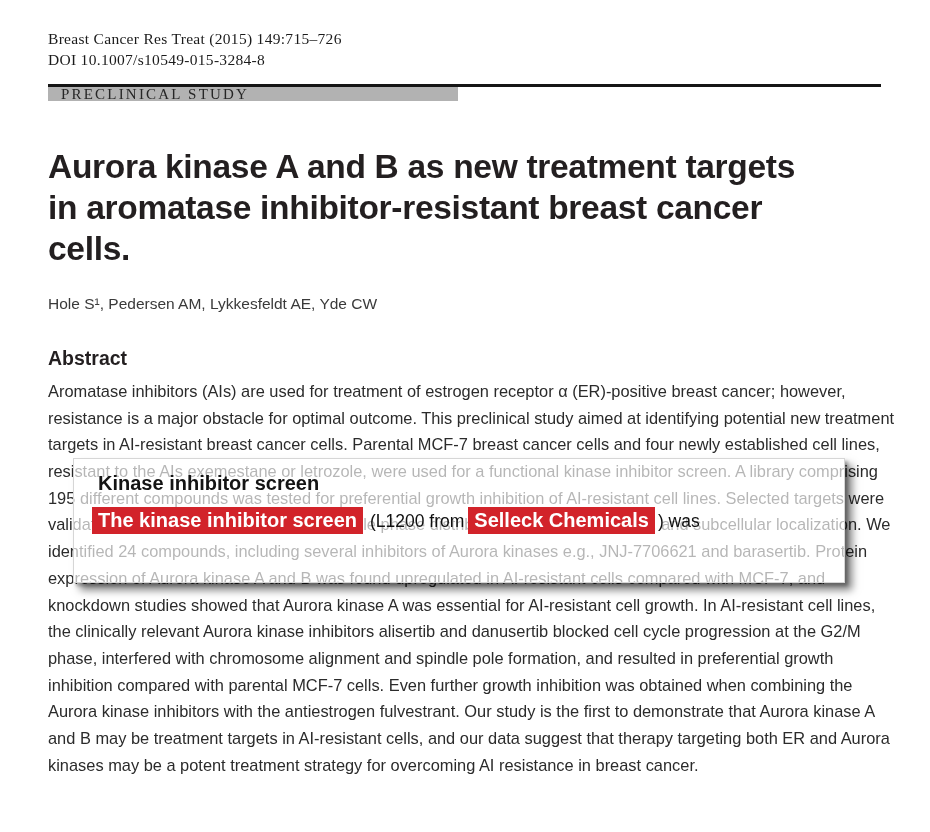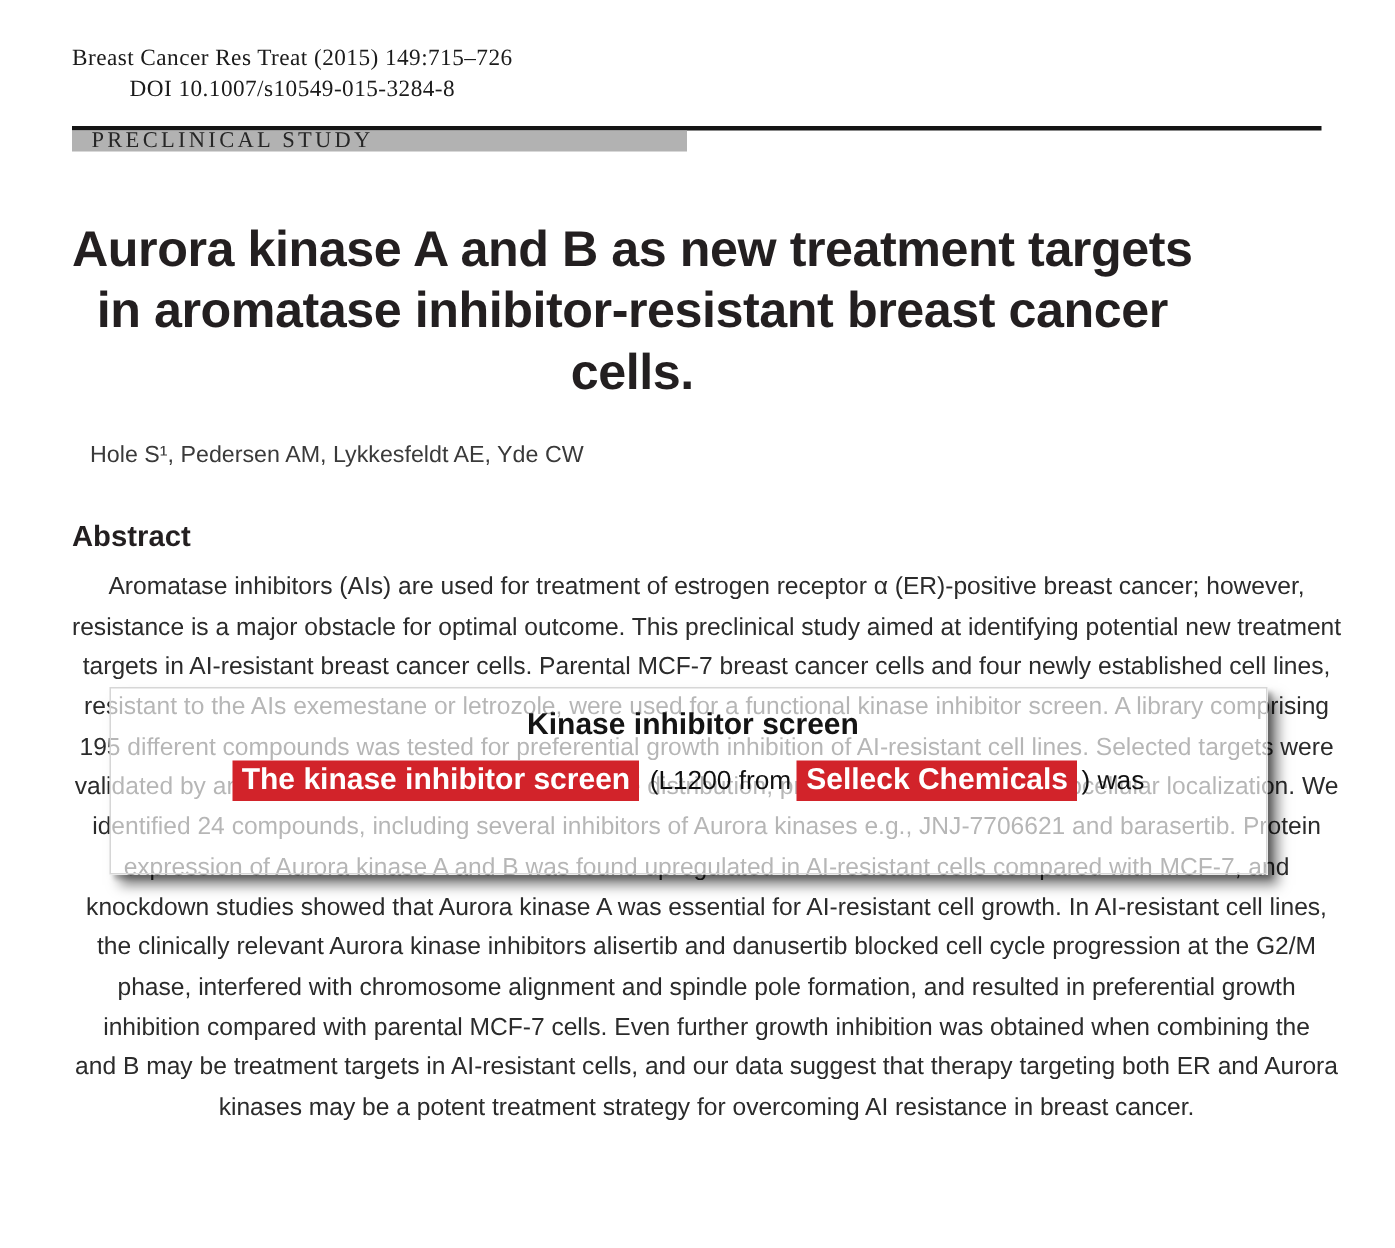--- a/index.html
+++ b/index.html
@@ -1,19 +1,19 @@
 <!DOCTYPE html>
 <html><head>
 <meta charset="utf-8">
 <style>
   * { margin:0; padding:0; box-sizing:border-box; }
   html, body { background:#ffffff; }
   .page {
     position:relative; width:930px; height:832px; background:#ffffff;
-    font-family:"Liberation Sans", sans-serif; color:#231f20; overflow:hidden;text-align:center;
+    font-family:"Liberation Sans", sans-serif; color:#231f20; overflow:hidden;
   }
   .journal {
     position:absolute; left:48px; top:28px;
     font-family:"Liberation Serif", serif; font-size:15.5px; line-height:21px;
     color:#1b1b1b; letter-spacing:0.3px;
   }
   .rule {
     position:absolute; left:48px; top:84px; width:833px; height:3px; background:#151515;
   }
   .banner {
@@ -24,21 +24,21 @@
     font-family:"Liberation Serif", serif; font-size:15px;
     letter-spacing:2.2px; color:#262626;
   }
   .title {
     position:absolute; left:48px; top:146px;
     font-size:33.5px; font-weight:700; line-height:41px;
     letter-spacing:-0.3px; color:#231f20;
   }
   .title div { white-space:nowrap; }
   .authors {
-    position:absolute; left:48px; top:295px; font-size:15.5px; color:#3a3a3a;margin-left:12px;
+    position:absolute; left:48px; top:295px; font-size:15.5px; color:#3a3a3a;
   }
   .abs-heading {
     position:absolute; left:48px; top:347px; font-size:19.5px; font-weight:700; color:#231f20;
   }
   .abstract {
     position:absolute; left:48px; top:378px;
     font-size:16.4px; line-height:26.7px; color:#2b2b2b;
   }
   .abs-line { white-space:nowrap; height:26.7px; }
   .popup {
@@ -94,20 +94,21 @@
     <div class="abs-line">targets in AI-resistant breast cancer cells. Parental MCF-7 breast cancer cells and four newly established cell lines,</div>
     <div class="abs-line">resistant to the AIs exemestane or letrozole, were used for a functional kinase inhibitor screen. A library comprising</div>
     <div class="abs-line">195 different compounds was tested for preferential growth inhibition of AI-resistant cell lines. Selected targets were</div>
     <div class="abs-line">validated by analysis of cell growth, cell cycle phase distribution, protein expression, and subcellular localization. We</div>
     <div class="abs-line">identified 24 compounds, including several inhibitors of Aurora kinases e.g., JNJ-7706621 and barasertib. Protein</div>
     <div class="abs-line">expression of Aurora kinase A and B was found upregulated in AI-resistant cells compared with MCF-7, and</div>
     <div class="abs-line">knockdown studies showed that Aurora kinase A was essential for AI-resistant cell growth. In AI-resistant cell lines,</div>
     <div class="abs-line">the clinically relevant Aurora kinase inhibitors alisertib and danusertib blocked cell cycle progression at the G2/M</div>
     <div class="abs-line">phase, interfered with chromosome alignment and spindle pole formation, and resulted in preferential growth</div>
     <div class="abs-line">inhibition compared with parental MCF-7 cells. Even further growth inhibition was obtained when combining the</div>
+    <div class="abs-line">Aurora kinase inhibitors with the antiestrogen fulvestrant. Our study is the first to demonstrate that Aurora kinase A</div>
     <div class="abs-line">and B may be treatment targets in AI-resistant cells, and our data suggest that therapy targeting both ER and Aurora</div>
     <div class="abs-line">kinases may be a potent treatment strategy for overcoming AI resistance in breast cancer.</div>
   </div>
 
   <div class="popup">
     <div class="popup-heading">Kinase inhibitor screen</div>
     <div class="popup-line">
       <span class="hl hl-first">The kinase inhibitor screen</span><span class="mid">(L1200 from</span><span class="hl">Selleck Chemicals</span><span class="after">) was</span>
     </div>
   </div>

